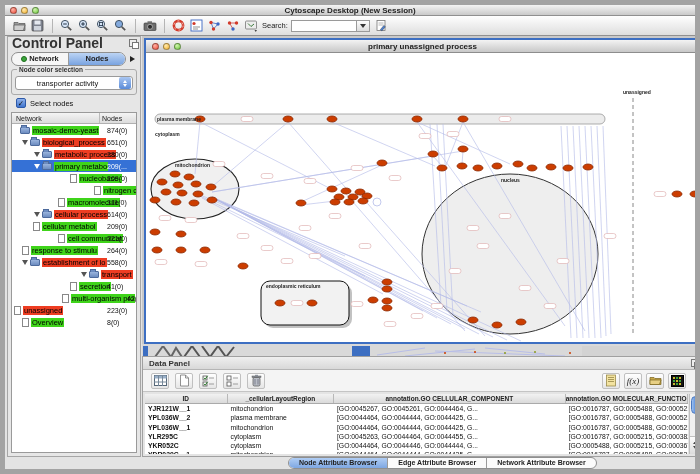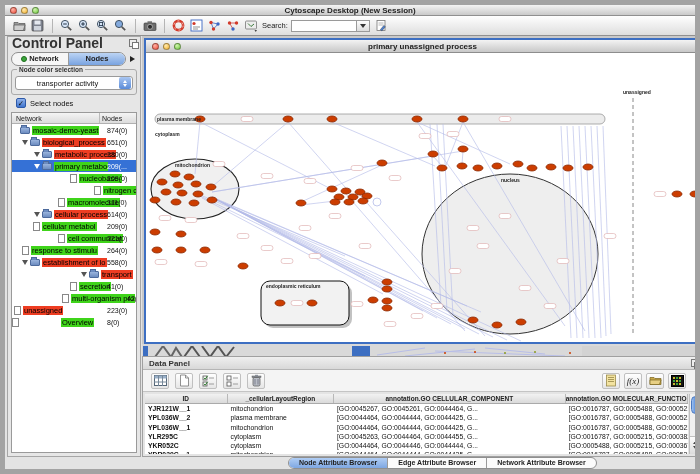--- a/index.html
+++ b/index.html
@@ -337,21 +337,21 @@
           <div class="tree-row" style="padding-left: 30px; margin-left: 20px;">
             <span class="icon-file"></span>
             <span class="tree-label hl-green">multi-organism pro</span>
             <span class="tree-count">42(0)</span>
           </div>
           <div class="tree-row" style="padding-left: 2px;">
             <span class="icon-file"></span>
             <span class="tree-label hl-red">unassigned</span>
             <span class="tree-count">223(0)</span>
           </div>
-          <div class="tree-row" style="padding-left: 0; gap: 40px;">
+          <div class="tree-row" style="padding-left: 10px;">
             <span class="icon-file"></span>
             <span class="tree-label hl-green">Overview</span>
             <span class="tree-count">8(0)</span>
           </div>
         </div>
     </div>
   </div>
 
   <div class="desktop">
     <div class="behind-strip">

